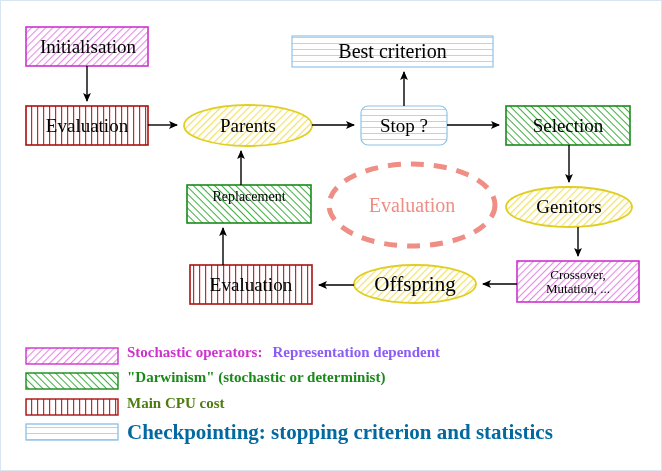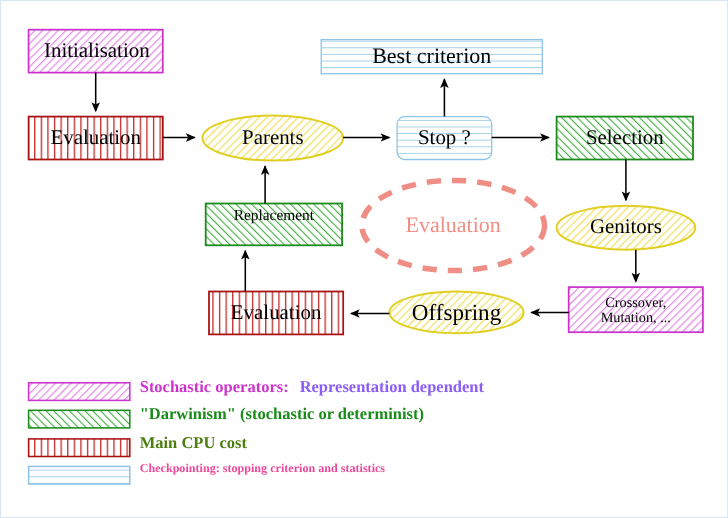--- a/index.html
+++ b/index.html
@@ -143,16 +143,16 @@
         <span>Replacement</span>
       </div>
       <div class="node-label" style="left: 328px; top: 163px; width: 166px; height: 82px; font-size: 20px; color: rgb(239, 142, 133);">
         <span>Evaluation</span>
       </div>
     </div>
   <div>
       <div class="legend-text" style="left: 126px; top: 343px; font-size: 15px; color: rgb(204, 51, 204);"><span>Stochastic operators:</span><span class="part2" style="color: #8b5cf6; margin-left: 10px; font-family: Liberation Serif, serif;">Representation dependent</span></div>
       <div class="legend-text" style="left: 126px; top: 368px; font-size: 15px; color: rgb(26, 138, 26);"><span>"Darwinism" (stochastic or determinist)</span></div>
       <div class="legend-text" style="left: 126px; top: 394px; font-size: 15px; color: #4d7c0f;"><span>Main CPU cost</span></div>
-      <div class="legend-text" style="left: 126px; top: 419px; font-size: 11px; color: #ec4899;"><span>Checkpointing: stopping criterion and statistics</span></div>
+      <div class="legend-text" style="left: 126px; top: 419px; font-size: 21px; color: #0369a1;"><span>Checkpointing: stopping criterion and statistics</span></div>
     </div>
 
 </div>
 
 </body></html>

